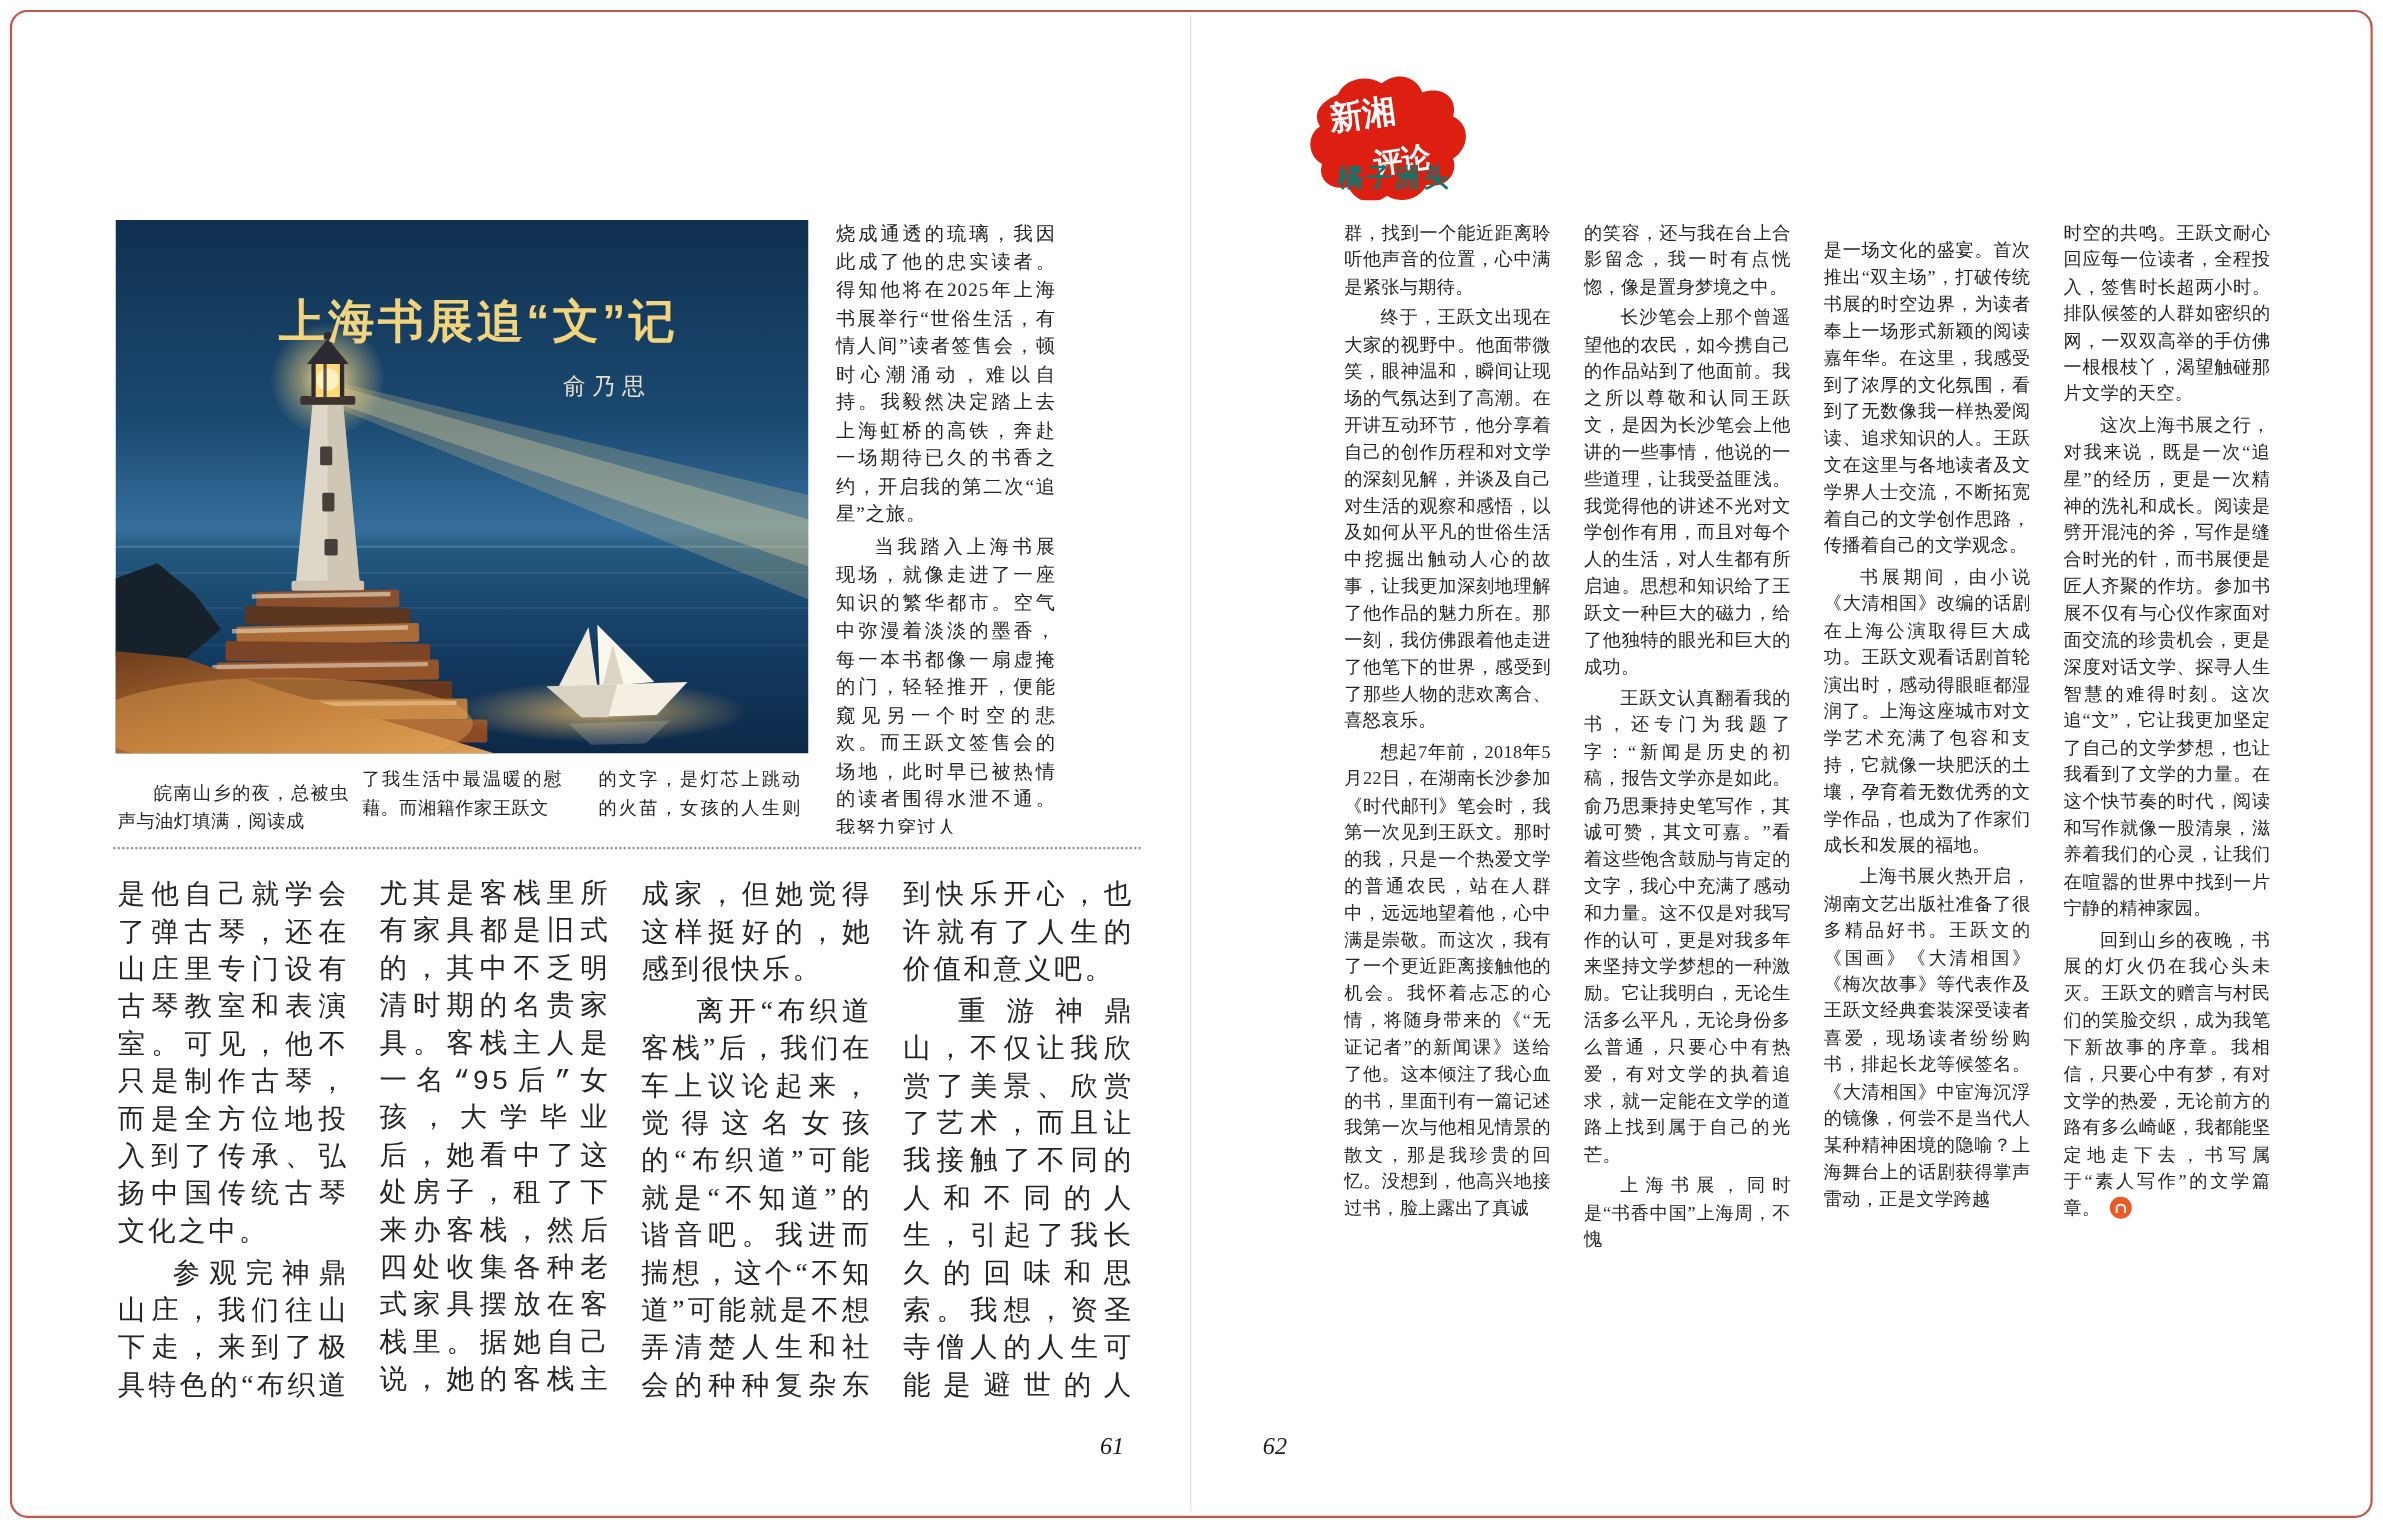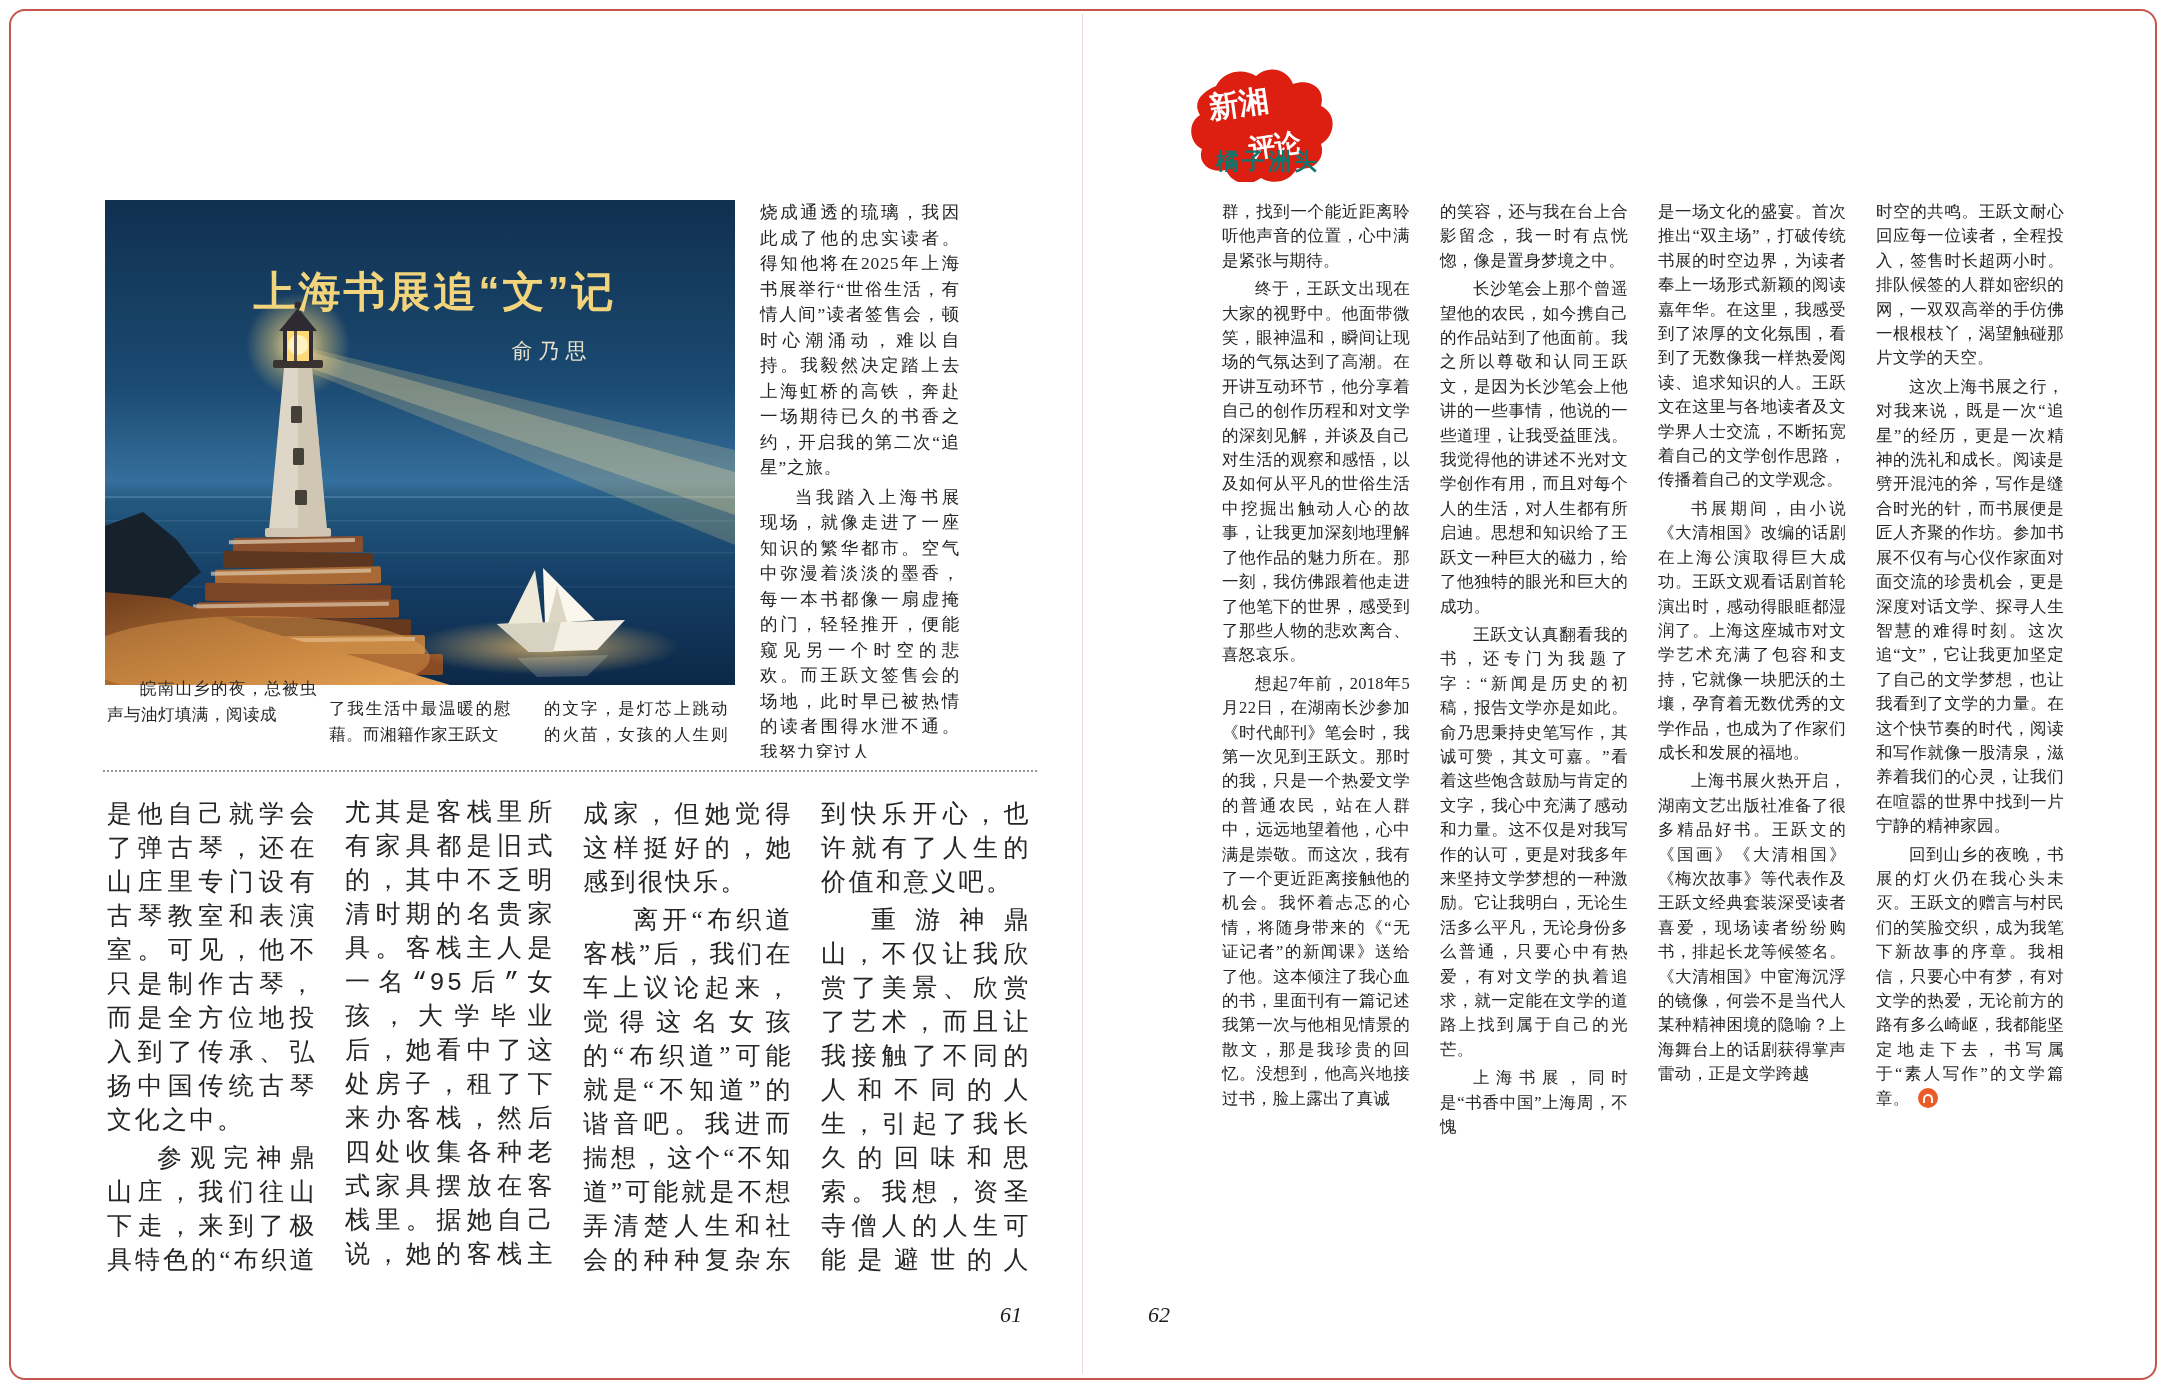--- a/index.html
+++ b/index.html
@@ -103,21 +103,21 @@
         <polygon points="452,386 462,422 443,423" fill="#ddd6c4"></polygon>
         <polygon points="392,424 520,420 492,450 424,452" fill="#f4efe2"></polygon>
         <polygon points="392,424 456,422 448,452 424,452" fill="#d8d2c2"></polygon>
         <polygon points="412,458 504,455 482,476 432,477" fill="#e9e2cf" opacity="0.22"></polygon>
       </g>
       <text x="330" y="106" text-anchor="middle" font-family="Liberation Sans, sans-serif" font-weight="bold" font-size="42" fill="#f1d47c" letter-spacing="3">上海书展追“文”记</text>
       <text x="447" y="158" text-anchor="middle" font-family="Liberation Serif, serif" font-size="21" fill="#e6e0cc" letter-spacing="6">俞乃思</text>
     </svg>
   </div>
 
-  <div class="col ui-col" style="left:103px;top:672px;width:218px;height:56px;">
+  <div class="col ui-col" style="left:103px;top:704px;width:218px;height:56px;">
       <p class="para ind">皖南山乡的夜，总被虫声与油灯填满，阅读成</p>
     </div>
   <div class="col ui-col" style="left:325px;top:692px;width:190px;height:56px;">
       <p class="para">了我生活中最温暖的慰藉。而湘籍作家王跃文</p>
     </div>
   <div class="col ui-col" style="left:540px;top:692px;width:192px;height:56px;">
       <p class="para">的文字，是灯芯上跳动的火苗，女孩的人生则是既</p>
     </div>
 
   <div class="col lt-col" style="left:756px;top:196px;width:208px;height:562px;">
@@ -160,21 +160,21 @@
       <p class="para">群，找到一个能近距离聆听他声音的位置，心中满是紧张与期待。</p>
       <p class="para ind">终于，王跃文出现在大家的视野中。他面带微笑，眼神温和，瞬间让现场的气氛达到了高潮。在开讲互动环节，他分享着自己的创作历程和对文学的深刻见解，并谈及自己对生活的观察和感悟，以及如何从平凡的世俗生活中挖掘出触动人心的故事，让我更加深刻地理解了他作品的魅力所在。那一刻，我仿佛跟着他走进了他笔下的世界，感受到了那些人物的悲欢离合、喜怒哀乐。</p>
       <p class="para ind">想起7年前，2018年5月22日，在湖南长沙参加《时代邮刊》笔会时，我第一次见到王跃文。那时的我，只是一个热爱文学的普通农民，站在人群中，远远地望着他，心中满是崇敬。而这次，我有了一个更近距离接触他的机会。我怀着忐忑的心情，将随身带来的《“无证记者”的新闻课》送给了他。这本倾注了我心血的书，里面刊有一篇记述我第一次与他相见情景的散文，那是我珍贵的回忆。没想到，他高兴地接过书，脸上露出了真诚</p>
     </div>
   <div class="col rp-col" style="left:1436px;top:196px;width:196px;height:1022px;">
       <p class="para">的笑容，还与我在台上合影留念，我一时有点恍惚，像是置身梦境之中。</p>
       <p class="para ind">长沙笔会上那个曾遥望他的农民，如今携自己的作品站到了他面前。我之所以尊敬和认同王跃文，是因为长沙笔会上他讲的一些事情，他说的一些道理，让我受益匪浅。我觉得他的讲述不光对文学创作有用，而且对每个人的生活，对人生都有所启迪。思想和知识给了王跃文一种巨大的磁力，给了他独特的眼光和巨大的成功。</p>
       <p class="para ind">王跃文认真翻看我的书，还专门为我题了字：“新闻是历史的初稿，报告文学亦是如此。俞乃思秉持史笔写作，其诚可赞，其文可嘉。”看着这些饱含鼓励与肯定的文字，我心中充满了感动和力量。这不仅是对我写作的认可，更是对我多年来坚持文学梦想的一种激励。它让我明白，无论生活多么平凡，无论身份多么普通，只要心中有热爱，有对文学的执着追求，就一定能在文学的道路上找到属于自己的光芒。</p>
       <p class="para ind">上海书展，同时是“书香中国”上海周，不愧</p>
     </div>
-  <div class="col rp-col" style="left:1654px;top:196px;width:196px;height:1022px;">
+  <div class="col rp-col" style="left:1654px;top:212px;width:196px;height:1022px;">
       <p class="para">是一场文化的盛宴。首次推出“双主场”，打破传统书展的时空边界，为读者奉上一场形式新颖的阅读嘉年华。在这里，我感受到了浓厚的文化氛围，看到了无数像我一样热爱阅读、追求知识的人。王跃文在这里与各地读者及文学界人士交流，不断拓宽着自己的文学创作思路，传播着自己的文学观念。</p>
       <p class="para ind">书展期间，由小说《大清相国》改编的话剧在上海公演取得巨大成功。王跃文观看话剧首轮演出时，感动得眼眶都湿润了。上海这座城市对文学艺术充满了包容和支持，它就像一块肥沃的土壤，孕育着无数优秀的文学作品，也成为了作家们成长和发展的福地。</p>
       <p class="para ind">上海书展火热开启，湖南文艺出版社准备了很多精品好书。王跃文的《国画》《大清相国》《梅次故事》等代表作及王跃文经典套装深受读者喜爱，现场读者纷纷购书，排起长龙等候签名。《大清相国》中宦海沉浮的镜像，何尝不是当代人某种精神困境的隐喻？上海舞台上的话剧获得掌声雷动，正是文学跨越</p>
     </div>
   <div class="col rp-col" style="left:1872px;top:196px;width:196px;height:1022px;">
       <p class="para">时空的共鸣。王跃文耐心回应每一位读者，全程投入，签售时长超两小时。排队候签的人群如密织的网，一双双高举的手仿佛一根根枝丫，渴望触碰那片文学的天空。</p>
       <p class="para ind">这次上海书展之行，对我来说，既是一次“追星”的经历，更是一次精神的洗礼和成长。阅读是劈开混沌的斧，写作是缝合时光的针，而书展便是匠人齐聚的作坊。参加书展不仅有与心仪作家面对面交流的珍贵机会，更是深度对话文学、探寻人生智慧的难得时刻。这次追“文”，它让我更加坚定了自己的文学梦想，也让我看到了文学的力量。在这个快节奏的时代，阅读和写作就像一股清泉，滋养着我们的心灵，让我们在喧嚣的世界中找到一片宁静的精神家园。</p>
       <p class="para ind">回到山乡的夜晚，书展的灯火仍在我心头未灭。王跃文的赠言与村民们的笑脸交织，成为我笔下新故事的序章。我相信，只要心中有梦，有对文学的热爱，无论前方的路有多么崎岖，我都能坚定地走下去，书写属于“素人写作”的文学篇章。<span class="endmark"><span class="arch"></span></span></p>
     </div>
 

